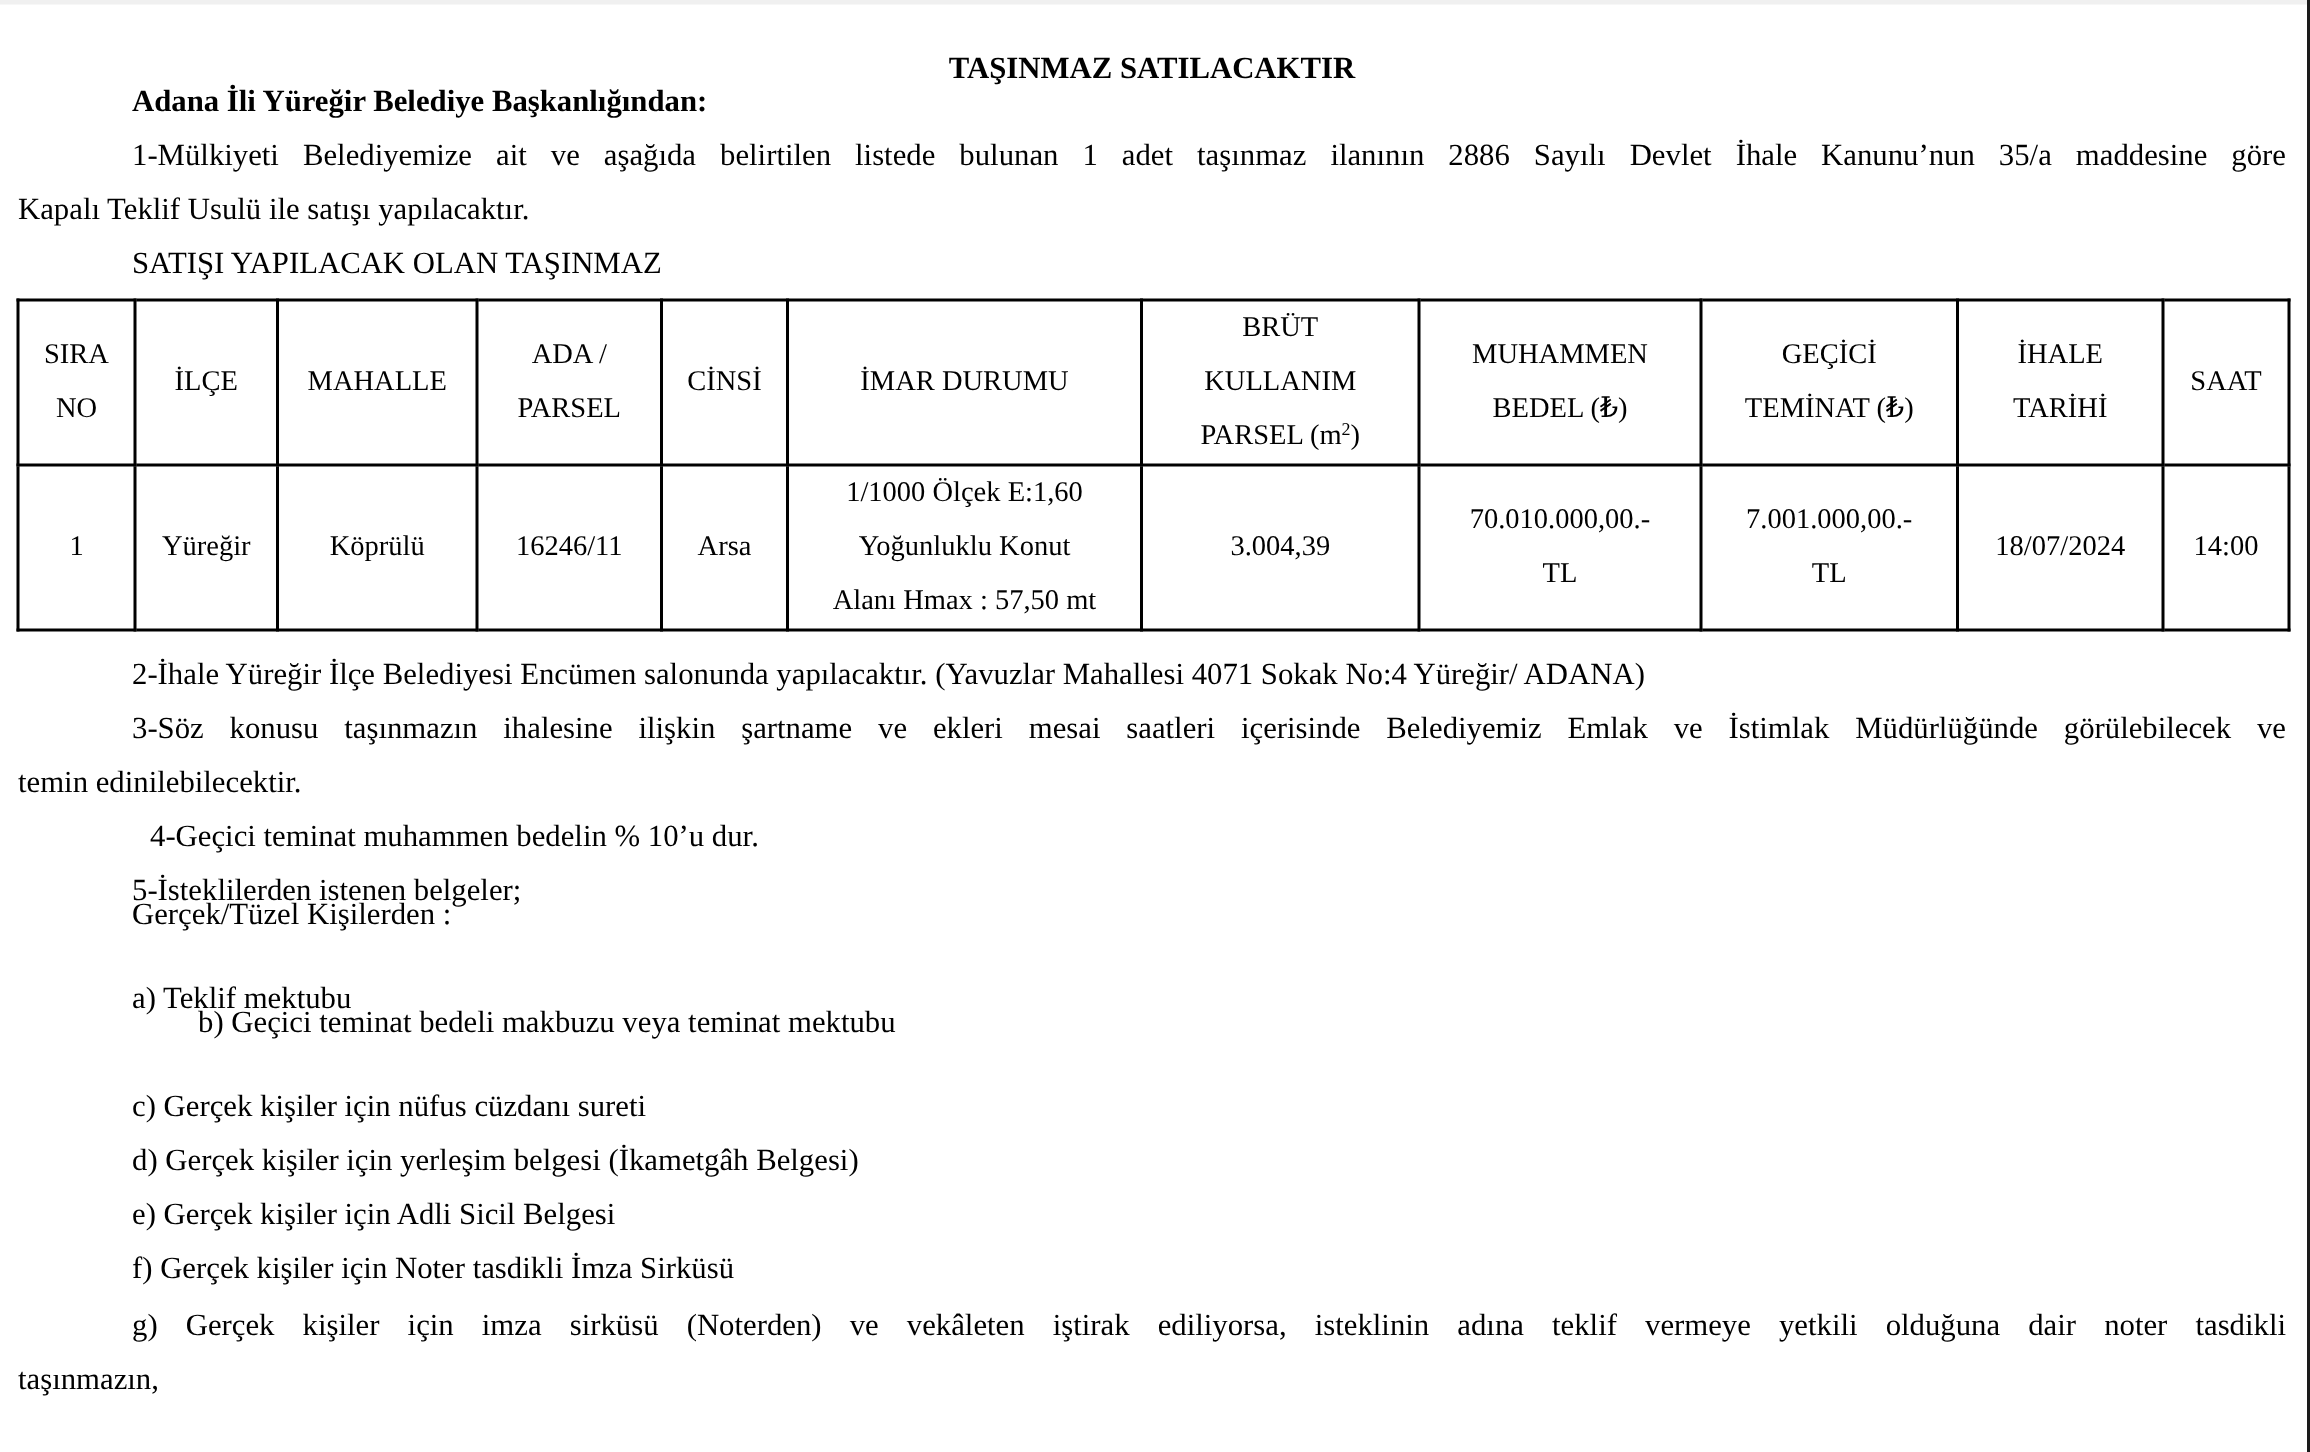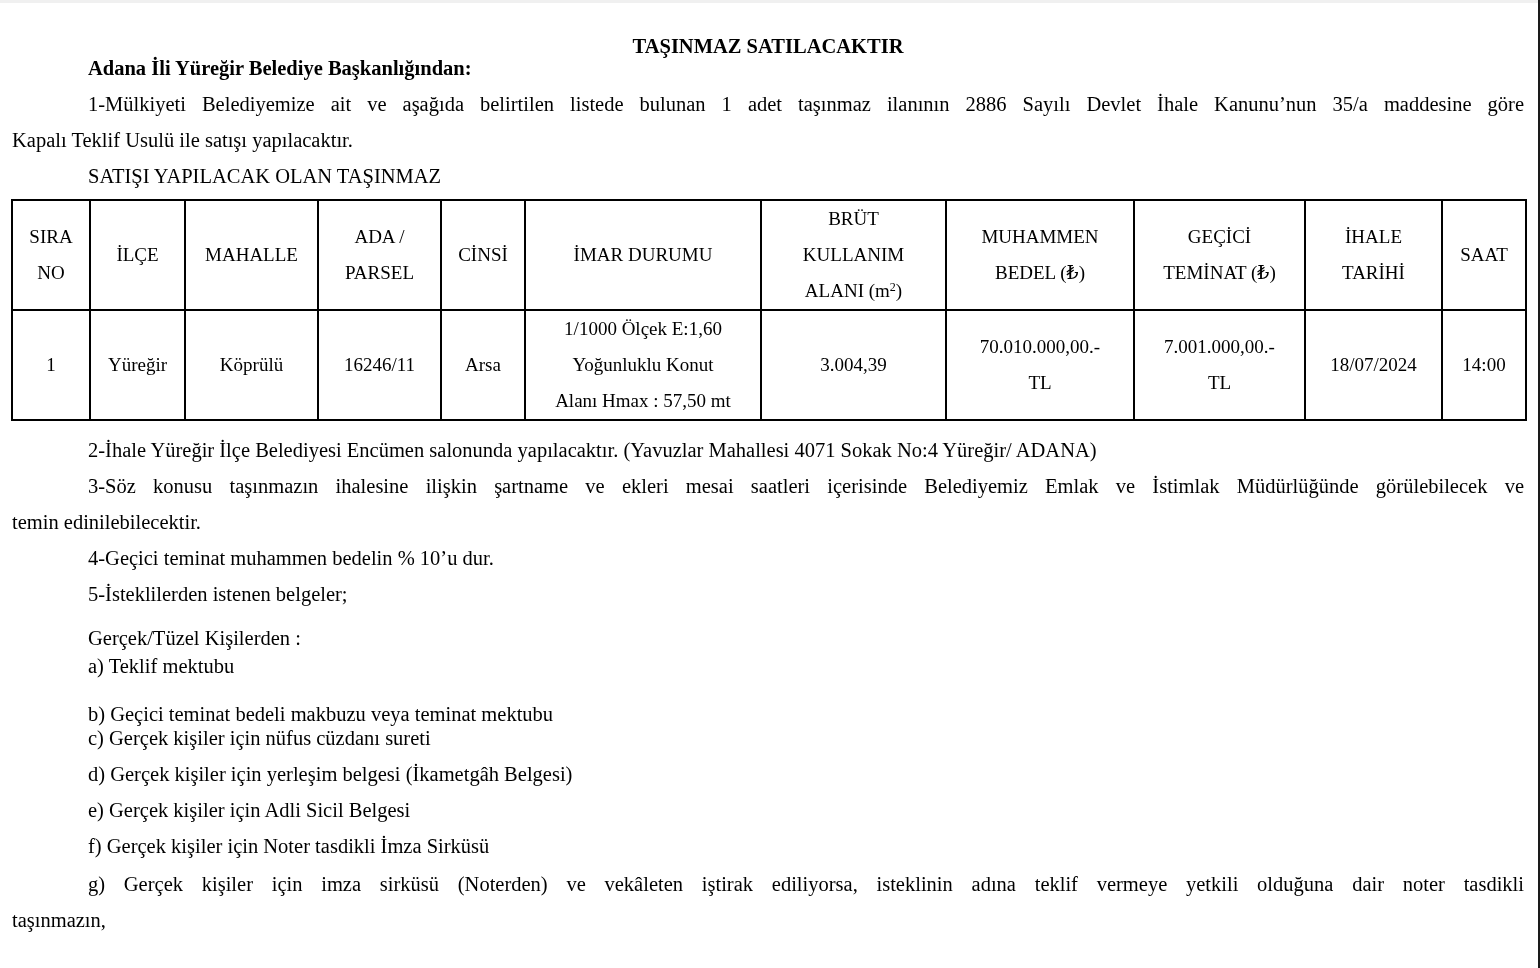--- a/index.html
+++ b/index.html
@@ -57,21 +57,21 @@
       <col style="width:84px">
   </colgroup>
   <tbody>
       <tr class="head">
     <td><span>SIRA</span><br><span>NO</span></td>
     <td><span>İLÇE</span></td>
     <td><span>MAHALLE</span></td>
     <td><span>ADA /</span><br><span>PARSEL</span></td>
     <td><span>CİNSİ</span></td>
     <td><span>İMAR DURUMU</span></td>
-    <td><span>BRÜT</span><br><span>KULLANIM</span><br><span>ALANI (m</span><sup>2</sup><span>)</span></td>
+    <td><span>BRÜT</span><br><span>KULLANIM</span><br><span>PARSEL (m</span><sup>2</sup><span>)</span></td>
     <td><span>MUHAMMEN</span><br><span>BEDEL (₺)</span></td>
     <td><span>GEÇİCİ</span><br><span>TEMİNAT (₺)</span></td>
     <td><span>İHALE</span><br><span>TARİHİ</span></td>
     <td><span>SAAT</span></td>
   </tr>
   <tr class="row">
     <td>1</td>
     <td>Yüreğir</td>
     <td>Köprülü</td>
     <td>16246/11</td>
@@ -82,25 +82,25 @@
     <td><span>7.001.000,00.-</span><br><span>TL</span></td>
     <td>18/07/2024</td>
     <td>14:00</td>
   </tr>
 </tbody>
   </table>
 
 <div class="line indent" style="top:438px;">2-İhale Yüreğir İlçe Belediyesi Encümen salonunda yapılacaktır. (Yavuzlar Mahallesi 4071 Sokak No:4 Yüreğir/ ADANA)</div>
 <div class="line indent justify" style="top:474px; width:1436px;">3-Söz konusu taşınmazın ihalesine ilişkin şartname ve ekleri mesai saatleri içerisinde Belediyemiz Emlak ve İstimlak Müdürlüğünde görülebilecek ve</div>
 <div class="line" style="top:510px;">temin edinilebilecektir.</div>
-<div class="line indent" style="top:546px;">4-Geçici teminat muhammen bedelin % 10’u dur.</div>
+<div class="line indent" style="top:546px;margin-left:12px;">4-Geçici teminat muhammen bedelin % 10’u dur.</div>
 <div class="line indent" style="top:582px;">5-İsteklilerden istenen belgeler;</div>
-<div class="line indent" style="top:626px;">Gerçek/Tüzel Kişilerden :</div>
+<div class="line indent" style="top:598px;">Gerçek/Tüzel Kişilerden :</div>
 
 <div class="line indent" style="top:654px;">a) Teklif mektubu</div>
-<div class="line indent" style="top:702px;">b) Geçici teminat bedeli makbuzu veya teminat mektubu</div>
+<div class="line indent" style="top:670px;margin-left:44px;">b) Geçici teminat bedeli makbuzu veya teminat mektubu</div>
 <div class="line indent" style="top:726px;">c) Gerçek kişiler için nüfus cüzdanı sureti</div>
 <div class="line indent" style="top:762px;">d) Gerçek kişiler için yerleşim belgesi (İkametgâh Belgesi)</div>
 <div class="line indent" style="top:798px;">e) Gerçek kişiler için Adli Sicil Belgesi</div>
 <div class="line indent" style="top:834px;">f) Gerçek kişiler için Noter tasdikli İmza Sirküsü</div>
 
 <div class="line indent justify" style="top:872px; width:1436px;">g) Gerçek kişiler için imza sirküsü (Noterden) ve vekâleten iştirak ediliyorsa, isteklinin adına teklif vermeye yetkili olduğuna dair noter tasdikli</div>
 <div class="line" style="top:908px;">taşınmazın,</div>
 
 </body></html>

